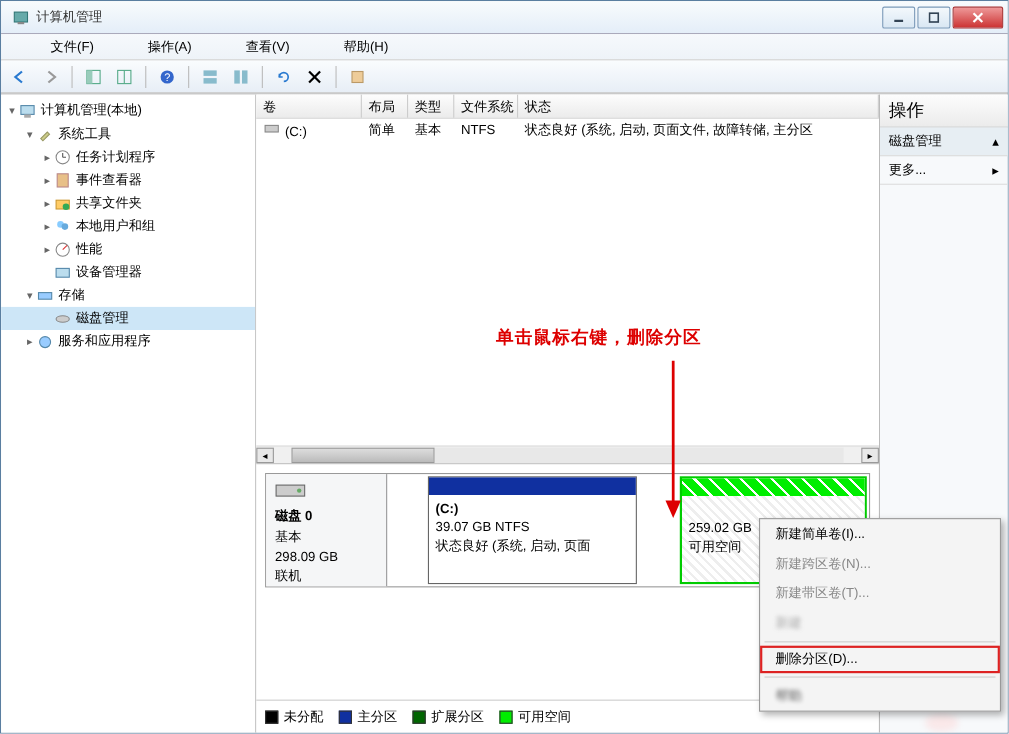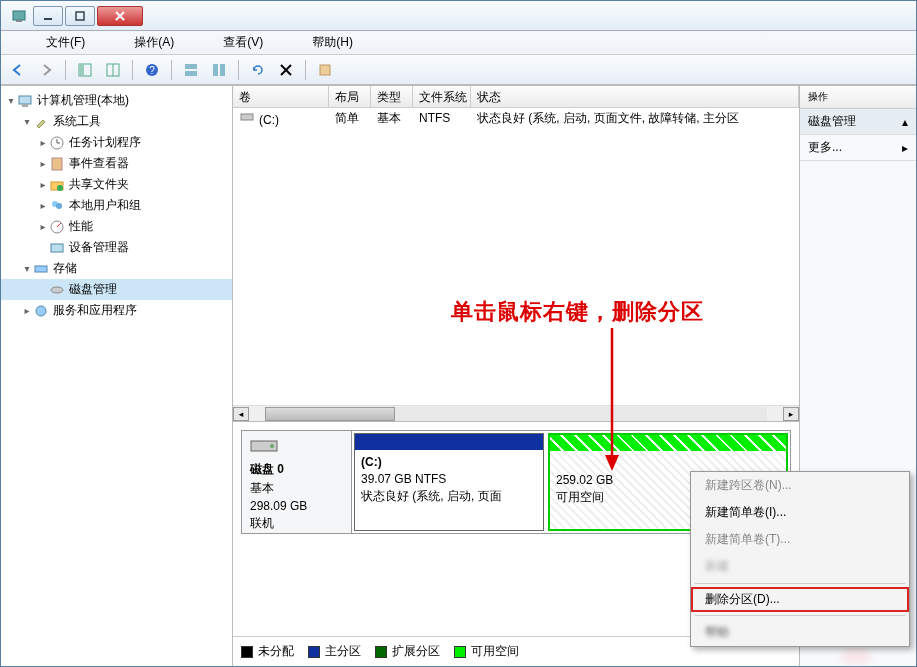--- a/index.html
+++ b/index.html
@@ -31,60 +31,61 @@
 .vt-header > div { border-right: 1px solid #ccc; padding: 3px 6px; white-space:nowrap; overflow:hidden; }
 .vt-body { flex:1; overflow:auto; background:#fff; }
 .vt-row { display:flex; height: 20px; align-items:center; cursor:default; }
 .vt-row > div { padding: 2px 6px; white-space:nowrap; overflow:hidden; }
 .col-vol{width:96px}.col-lay{width:42px}.col-type{width:42px}.col-fs{width:58px}.col-stat{flex:1}
 .vt-scroll { height: 16px; background:#f0f0f0; border-top:1px solid #ddd; display:flex; align-items:center; }
 .vt-scroll-track { flex:1; height:14px; background:#e8e8e8; margin:0 16px; position:relative; }
 .vt-scroll-thumb { position:absolute; left:0; top:0; height:14px; width:130px; background: linear-gradient(to bottom,#ddd,#bbb); border:1px solid #999; }
 .vt-scroll-btn { width:16px; height:14px; background:#e8e8e8; border:1px solid #999; display:flex; align-items:center; justify-content:center; font-size:9px; }
 .disk-pane { flex:1; padding: 8px; overflow:auto; position:relative; }
-.disk-row { display:flex; border:1px solid #999; height:104px; }
+.disk-row { display:flex; border:1px solid #999; height:104px;gap:35px; }
 .disk-header { width:110px; background:#f5f6f7; border-right:1px solid #999; padding:6px 8px; display:flex; flex-direction:column; gap:2px; }
 .disk-icon { width:30px; height:20px; margin-bottom:2px; }
 .partition { border:1px solid #666; margin:2px; display:flex; flex-direction:column; }
 .part-header { height:16px; }
 .part-body { flex:1; padding:4px 6px; line-height:1.4; }
 .part-c { width:190px; }
 .part-c .part-header{ background:#1030a0; }
 .part-free { flex:1; border:2px solid #0c0; }
 .part-free .part-header{ background: repeating-linear-gradient(45deg,#0e0,#0e0 8px,#fff 8px,#fff 10px); height:16px }
 .part-free .part-body{ background: repeating-linear-gradient(45deg,#fff,#fff 4px,#eee 4px,#eee 6px); }
 .legend { display:flex; gap:14px; padding: 6px 8px; border-top:1px solid #ccc; align-items:center; }
 .legend-item { display:flex; align-items:center; gap:5px; }
 .legend-swatch { width:12px; height:12px; border:1px solid #333; }
 .actions-pane { width:116px; background:#f7f9fb; display:flex; flex-direction:column; }
-.actions-header { padding:4px 8px; background: linear-gradient(to bottom,#fdfdfd,#ebebeb); border-bottom:1px solid #ccc; font-size: 10px; }
+.actions-header { padding:4px 8px; background: linear-gradient(to bottom,#fdfdfd,#ebebeb); border-bottom:1px solid #ccc; font-size: 16px; }
 .actions-sub { padding:4px 8px; border-bottom:1px solid #ddd; display:flex; justify-content:space-between; align-items:center; cursor:pointer; }
 .actions-sub.hl { background:#e7eef3; }
 .context-menu { position:absolute; right:6px; top:470px; width:220px; background:#f4f4f4; border:1px solid #999; box-shadow:3px 3px 6px rgba(0,0,0,0.3); z-index:20; }
 .cm-item { padding:5px 14px; cursor:default; white-space:nowrap; border-bottom:0px; }
 .cm-item.disabled{ color:#888; }
 .cm-sep { height:1px; background:#ccc; margin:3px 4px; }
 .cm-highlight { border:2px solid #d22; padding:2px 12px !important; }
-.annotation { position:absolute; left:450px; top:296px; color:#d00; font-size:22px; font-weight:bold; z-index:15; letter-spacing:1px; }
+.annotation { position:absolute; left:450px; top:296px; color:#d00; font-size:16px; font-weight:bold; z-index:15; letter-spacing:1px; }
 .arrow-svg { position:absolute; left:596px; top:322px; z-index:14; }
 .blur { filter: blur(2px); opacity:0.7; }
 .smudge { position:absolute; width:30px; height:16px; background:rgba(255,200,200,0.35); filter:blur(3px); border-radius:50%; }
 </style>
 </head>
 <body>
 
 <div class="window">
 
   <div class="titlebar">
     <span class="titlebar-icon">
       <svg width="16" height="16">
           <rect x="2" y="3" width="12" height="9" fill="#6aa" stroke="#377"></rect>
           <rect x="5" y="12" width="6" height="2" fill="#888"></rect>
         </svg>
     </span>
+    <span class="titlebar-title">计算机管理</span>
     <div class="window-controls">
       <div class="winbtn">
           <svg width="10" height="10">
             <line x1="1" y1="8" x2="9" y2="8" stroke="#345" stroke-width="2"></line>
           </svg>
         </div>
       <div class="winbtn">
           <svg width="10" height="10">
             <rect x="1" y="1" width="8" height="8" fill="none" stroke="#345" stroke-width="1.5"></rect>
           </svg>
@@ -376,23 +377,23 @@
 
   </div>
 
   <div class="annotation">单击鼠标右键，删除分区</div>
   <svg class="arrow-svg" width="30" height="150">
     <line x1="15" y1="5" x2="15" y2="135" stroke="#d00" stroke-width="2.5"></line>
     <polygon points="15,148 8,132 22,132" fill="#d00"></polygon>
   </svg>
 
   <div class="context-menu">
+    <div class="cm-item">新建简单卷(I)...</div>
     <div class="cm-item disabled">新建跨区卷(N)...</div>
-    <div class="cm-item">新建简单卷(I)...</div>
-    <div class="cm-item disabled">新建简单卷(T)...</div>
+    <div class="cm-item disabled">新建带区卷(T)...</div>
     <div class="cm-item disabled blur">新建</div>
     <div class="cm-sep"></div>
     <div class="cm-item cm-highlight">删除分区(D)...</div>
     <div class="cm-sep"></div>
     <div class="cm-item blur">帮助</div>
   </div>
   <div class="smudge" style="left:860px;top:588px"></div>
   <div class="smudge" style="left:870px;top:616px"></div>
   <div class="smudge" style="left:840px;top:648px"></div>
 

